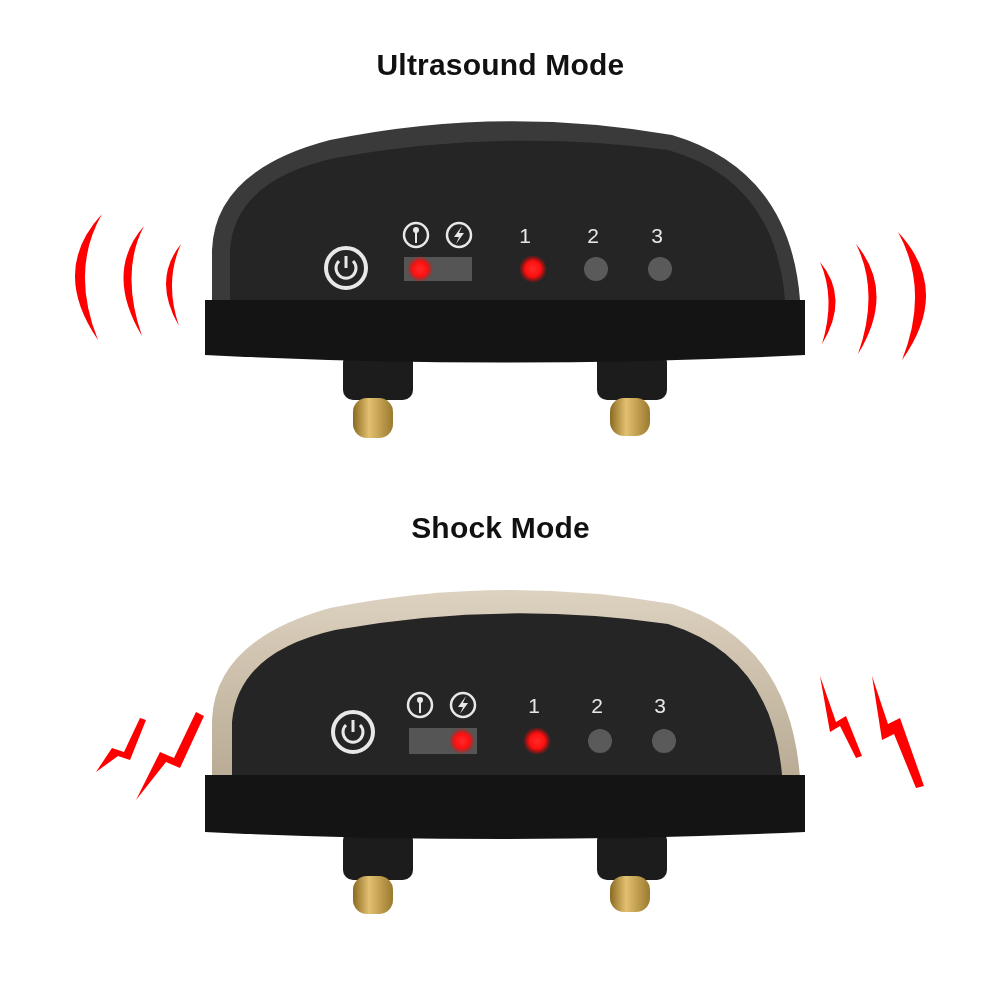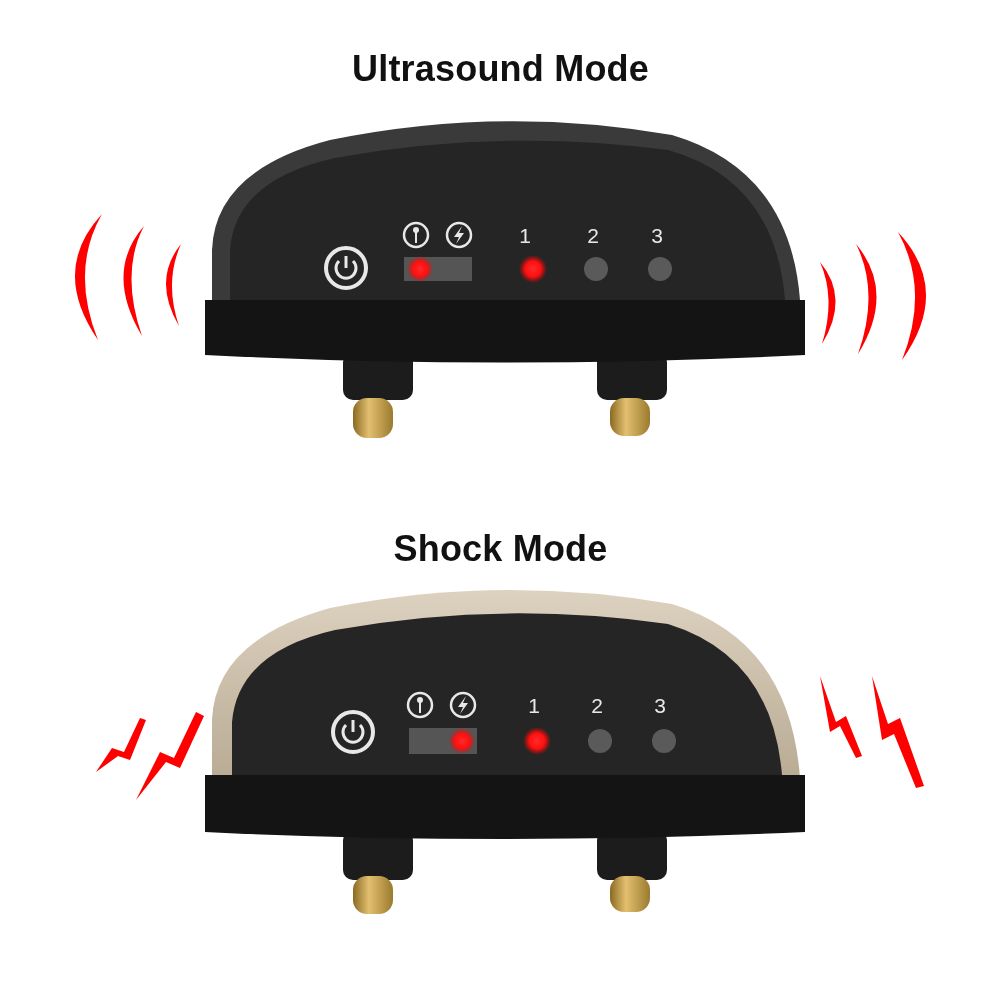--- a/index.html
+++ b/index.html
@@ -1,17 +1,17 @@
 <!DOCTYPE html>
 <html><head>
   <meta charset="utf-8">
   <style>
     html, body { margin:0; padding:0; background:#ffffff; }
     body { width:1001px; height:1001px; position:relative; overflow:hidden; font-family:"Liberation Sans", sans-serif; }
-    .title { position:absolute; left:0; width:1001px; text-align:center; font-weight:bold; font-size:36px; color:#111; letter-spacing:0.2px; }
+    .title { position:absolute; left:0; width:1001px; text-align:center; font-weight:bold; font-size:30px; color:#111; letter-spacing:0.2px; }
     .device { position:absolute; left:0; top:0; width:1001px; }
     svg { display:block; }
     .lbl { font-family:"Liberation Sans", sans-serif; font-size:21px; fill:#e8e8e8; }
   </style>
 </head>
 <body>
 
 <div class="title" style="top:48px;">Ultrasound Mode</div>
 
 <div class="device" style="top:0;">
@@ -76,21 +76,21 @@
     <text class="lbl" x="525" y="243" text-anchor="middle">1</text>
     <text class="lbl" x="593" y="243" text-anchor="middle">2</text>
     <text class="lbl" x="657" y="243" text-anchor="middle">3</text>
 
     <circle cx="533" cy="269" r="14" fill="url(#glow)"></circle>
     <circle cx="596" cy="269" r="12" fill="#5a5a5a"></circle>
     <circle cx="660" cy="269" r="12" fill="#5a5a5a"></circle>
   </svg>
 </div>
 
-<div class="title" style="top:528px;text-align:center;">Shock Mode</div>
+<div class="title" style="top:511px;text-align:center;">Shock Mode</div>
 
 <div class="device" style="top:470px;">
   <svg width="1001" height="531" viewBox="0 470 1001 531">
     <defs>
       <radialGradient id="glow2" cx="50%" cy="50%" r="50%">
         <stop offset="0%" stop-color="#ff2a2a"></stop>
         <stop offset="55%" stop-color="#ff1010"></stop>
         <stop offset="100%" stop-color="#ff0000" stop-opacity="0"></stop>
       </radialGradient>
       <linearGradient id="brass2" x1="0" x2="1">

